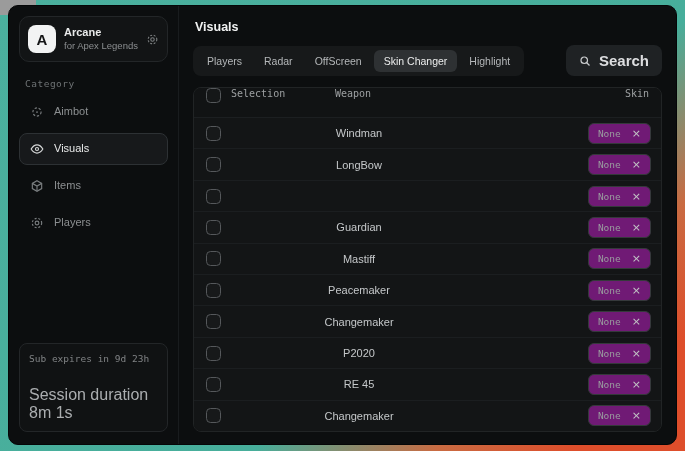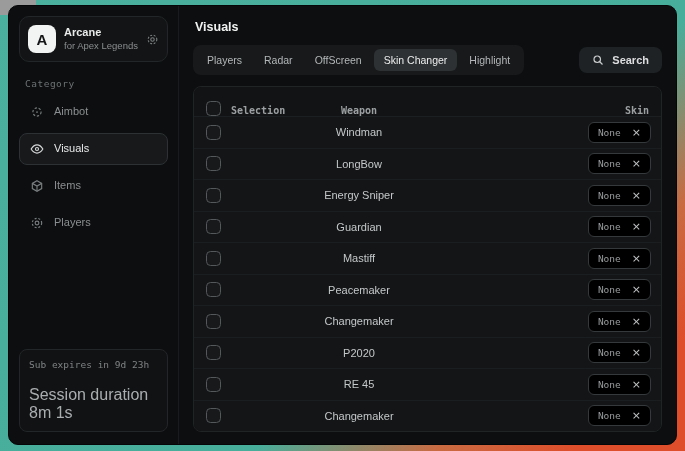--- a/index.html
+++ b/index.html
@@ -48,72 +48,72 @@
     color:#8C8F91; font-size:11px; cursor:pointer;
   }
   .nav-item .ico { display:flex; color:#787C7E; }
   .nav-item.active { background:#17191B; border-color:#2D3134; color:#E8E9E9; }
   .nav-item.active .ico { color:#D6D8D8; }
 
   .sub-box {
     margin-top:auto; border:1px solid #232628; border-radius:8px;
     padding:9px 9px; background:#101213;
   }
-  .sub-line1 { font-size:9.5px; color:#808385; margin-bottom:16px; }
+  .sub-line1 { font-size:9.5px; color:#808385; margin-bottom:22px; }
   .sub-line2 { font-size:16px; color:#ABAEB0; }
 
   
   .main { flex:1; display:flex; flex-direction:column; padding:12px 14px 12px 14px; min-width:0; }
   .page-title { font-size:12.5px; font-weight:700; color:#F1F2F2; margin:2px 0 11px 2px; }
 
   .toolbar { display:flex; align-items:center; justify-content:space-between; margin-bottom:11px; }
   .tabs { display:flex; align-items:center; background:#17191A; border-radius:8px; padding:4px; gap:2px; }
   .tab {
     padding:5px 10px; font-size:10.5px; color:#B4B7B9; border-radius:6px;
     white-space:nowrap; cursor:pointer;
   }
   .tab.active { background:#2E3133; color:#ECEDED; font-weight:400; }
   .search-btn {
     display:flex; align-items:center; gap:8px; background:#1F2224; border-radius:8px;
-    padding:7px 13px; color:#DDDEE0; font-size:11px; font-weight:600; cursor:pointer;
+    padding:7px 13px; color:#DDDEE0; font-size:15px; font-weight:600; cursor:pointer;
   }
   .search-btn .ico { display:flex; color:#C9CBCD; }
 
   .table {
     flex:1; border:1px solid #212425; border-radius:8px; background:#131516;
     display:flex; flex-direction:column; overflow:hidden;
   }
   .thead {
-    flex:0 0 30px; position:relative; display:flex; align-items:flex-end;
+    flex:0 0 30px; position:relative; display:flex; align-items:flex-start;
     padding:0 12px; border-bottom:1px solid #1C1F21; background:#111314;
-    color:#9DA0A2; font-size:10px;font-weight:bold;
+    color:#9DA0A2; font-size:10px;
   }
   .thead .col-selection { margin-left:10px; }
   .col-weapon-h {
-    position:absolute; left:90px; width:150px; text-align:center;
+    position:absolute; left:84px; width:150px; text-align:center;
   }
   .thead .col-skin { margin-left:auto; }
 
   .tbody { flex:1; display:flex; flex-direction:column; }
   .trow {
     flex:1; position:relative; display:flex; align-items:center;
     padding:0 10px 0 12px; border-bottom:1px solid #1B1E20; background:#131516;
   }
   .trow:last-child { border-bottom:none; }
   .weapon-name {
     position:absolute; left:90px; width:150px; text-align:center;
     color:#C5C8CA; font-size:11px;
   }
   .checkbox {
     width:15px; height:15px; border:1.5px solid #55585B; border-radius:4.5px;
     background:rgba(255,255,255,0.02); cursor:pointer; flex:0 0 15px;
   }
   .skin-badge {
     margin-left:auto; display:flex; align-items:center; gap:11px;
-    background:#000000; border:1px solid #35393B; border-radius:6px;
+    background:#701a75; border:1px solid #35393B; border-radius:6px;
     padding:4px 9px; cursor:pointer;
   }
   .skin-badge .skin-val { font-size:9.5px; color:#9A9D9F; }
   .skin-badge .clear { font-size:11px; color:#C2C4C6; line-height:1; cursor:pointer;
     font-family:"DejaVu Sans",sans-serif; }
 </style>
 </head>
 <body>
 
 <div class="desktop-patch"></div>
@@ -225,21 +225,20 @@
     <div class="checkbox"></div>
     <div class="weapon-name">LongBow</div>
     <div class="skin-badge">
       <span class="skin-val mono">None</span>
       <span class="clear">×</span>
     </div>
   </div>
 
   <div class="trow">
     <div class="checkbox"></div>
-    <div class="weapon-name">Energy Sniper</div>
     <div class="skin-badge">
       <span class="skin-val mono">None</span>
       <span class="clear">×</span>
     </div>
   </div>
 
   <div class="trow">
     <div class="checkbox"></div>
     <div class="weapon-name">Guardian</div>
     <div class="skin-badge">

